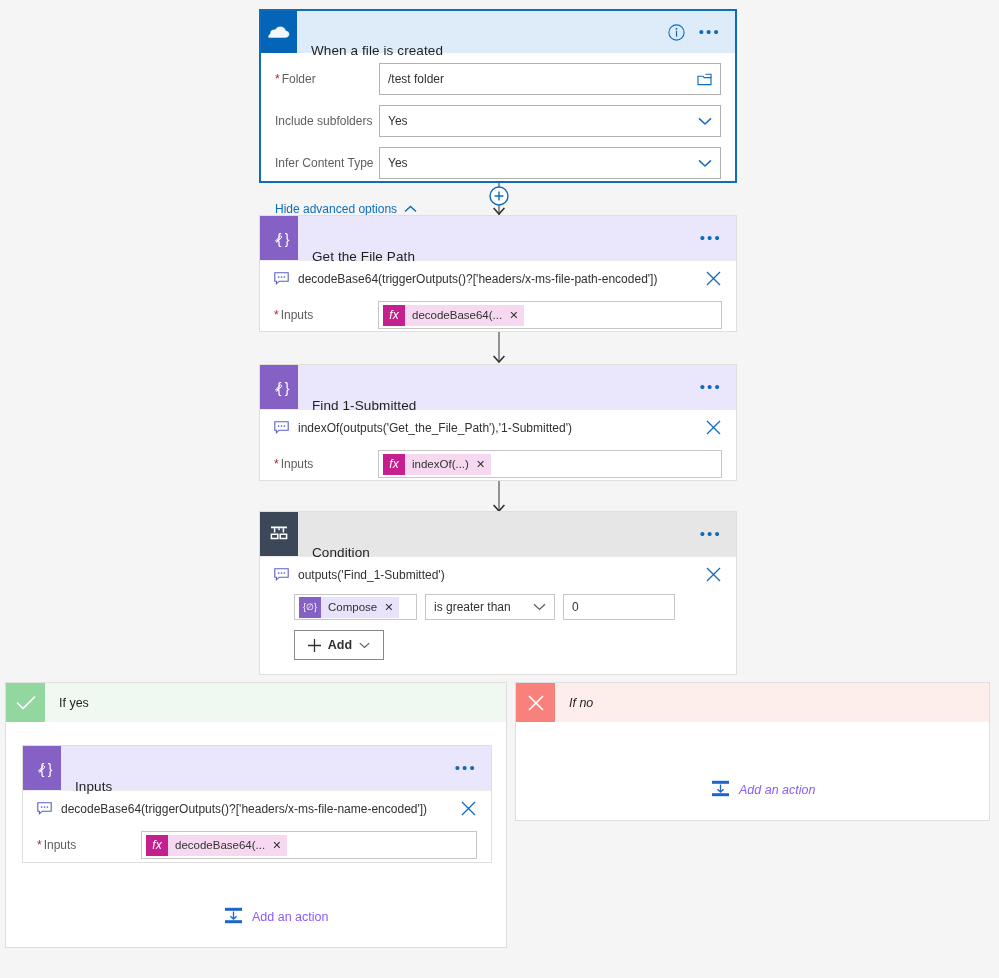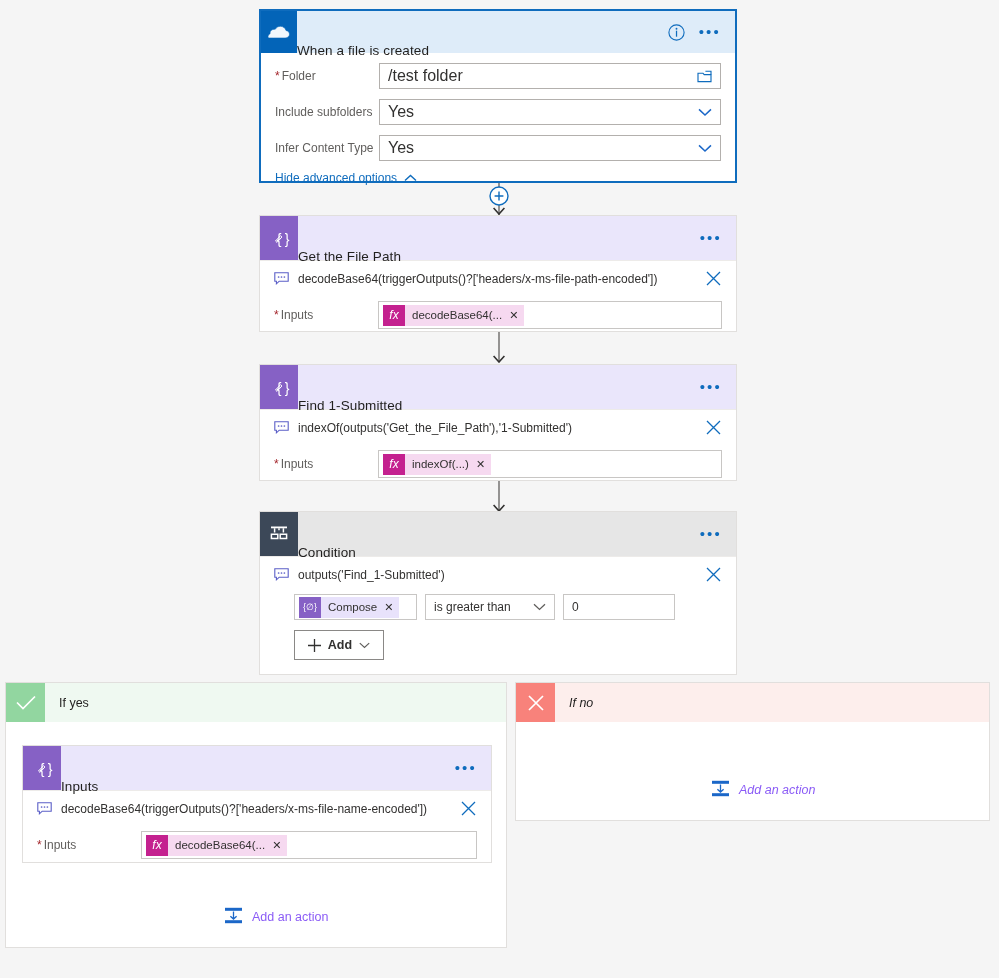--- a/index.html
+++ b/index.html
@@ -32,20 +32,21 @@
   .card-icon {
     width: 38px;
     height: 44px;
     flex: 0 0 38px;
     display: flex;
     align-items: center;
     justify-content: center;
   }
   .card-title {
     flex: 1 1 auto;
+    padding-left: 14px;
     font-size: 13.5px;
     color: #201f1e;
     letter-spacing: .1px;
     margin-top: 36px;
   }
   .head-actions {
     display: flex;
     align-items: center;
     gap: 14px;
     padding-right: 14px;
@@ -76,27 +77,27 @@
   }
   .field-label {
     width: 104px;
     flex: 0 0 104px;
     font-size: 12px;
     color: #605e5c;
   }
   .req { color: #a4262c; margin-right: 2px; }
   .field-box {
     flex: 1 1 auto;
-    height: 26px;
+    height: 32px;
     border: 1px solid #b3b0ad;
     background: #fff;
     display: flex;
     align-items: center;
     padding: 0 8px;
-    font-size: 16px;
+    font-size: 12px;
     color: #323130;
     box-sizing: border-box;
     justify-content: space-between;
   }
   .link {
     color: #0f6cbd;
     font-size: 12px;
     cursor: pointer;
     display: inline-flex;
     align-items: center;
@@ -288,21 +289,21 @@
       <div class="field-box">
         <span>Yes</span>
         <span>
           <svg width="14" height="9" viewBox="0 0 14 9">
               <path d="M1 1.4 7 7l6-5.6" fill="none" stroke="#1b67c8" stroke-width="1.5"></path>
             </svg>
         </span>
       </div>
     </div>
 
-    <div class="link" style="">
+    <div class="link" style="margin-top:13px;">
       <span>Hide advanced options</span>
       <svg width="13" height="8" viewBox="0 0 13 8">
           <path d="M1 6.5 6.5 1.4 12 6.5" fill="none" stroke="#0f6cbd" stroke-width="1.4"></path>
         </svg>
     </div>
   </div>
 </div>
 
 <div class="conn" style="left:483px; top:183px;">
   <svg width="32" height="32" viewBox="0 0 32 32">

